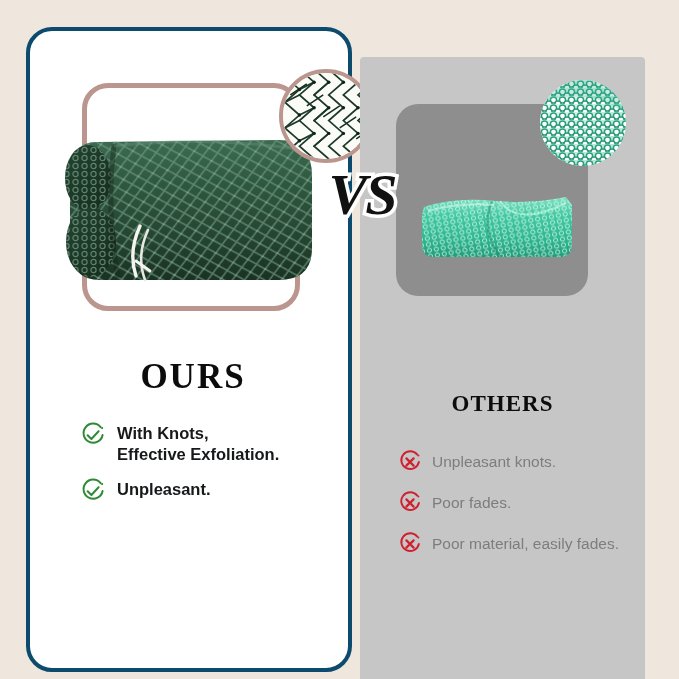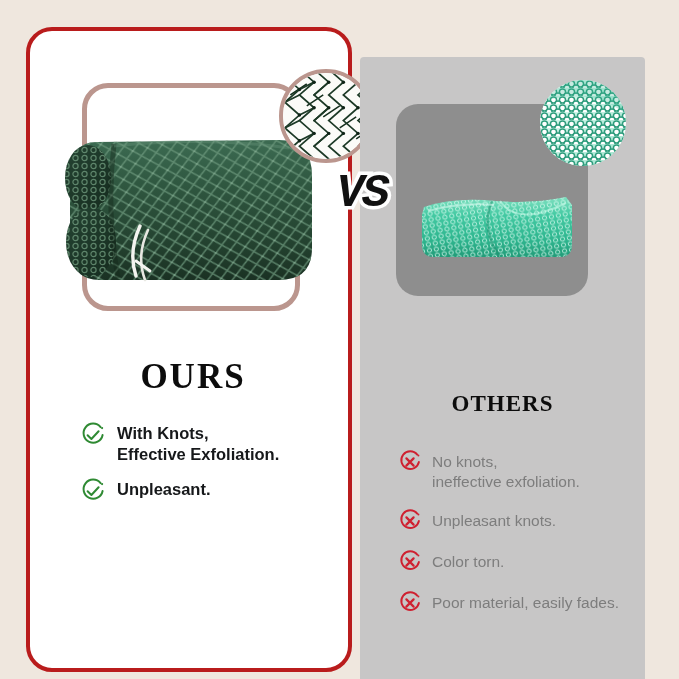--- a/index.html
+++ b/index.html
@@ -22,21 +22,21 @@
 
   
   #ours-panel {
     position: absolute;
     left: 26px;
     top: 27px;
     width: 326px;
     height: 645px;
     box-sizing: border-box;
     background: #ffffff;
-    border: 4px solid #b91c1c;
+    border: 4px solid #0c4a6e;
     border-radius: 26px;
   }
 
   
   #others-panel {
     position: absolute;
     left: 360px;
     top: 57px;
     width: 285px;
     height: 656px;
@@ -86,24 +86,24 @@
   
   #vs-badge {
     position: absolute;
     left: 307px;
     top: 158px;
     width: 110px;
     height: 72px;
     display: flex;
     align-items: center;
     justify-content: center;
-    font-family: Liberation Mono, monospace;
+    font-family: Liberation Serif, serif;
     font-weight: bold;
     font-style: italic;
-    font-size: 46px;
+    font-size: 58px;
     letter-spacing: -2px;
     color: #111111;
     -webkit-text-stroke: 7px #ffffff;
     paint-order: stroke fill;
     z-index: 40;
   }
 
   
   #others-image-area {
     position: absolute;
@@ -383,52 +383,41 @@
           <rect width="86" height="86" fill="url(#othInsetP)"></rect>
           <path d="M0 0 L86 0 L86 34 Q50 6 0 22 Z" fill="#35b894" fill-opacity="0.28"></path>
         </svg>
       </div>
     </div>
 
     <div id="others-heading" class="col-heading">OTHERS</div>
 
     <ul id="others-list" class="bullet-list">
 
-      <li class="bullet-row row-multiline">
-        <span class="bullet-icon">
-          <svg width="100%" height="100%" viewBox="0 0 24 24">
-            <path d="M19.2 4.6 A8.9 8.9 0 1 0 20.9 12" fill="none" stroke="#cf2030" stroke-width="1.9" stroke-linecap="round"></path>
-            <path d="M8.4 8.4 L15.6 15.6 M15.6 8.4 L8.4 15.6" fill="none" stroke="#cf2030" stroke-width="2.2" stroke-linecap="round"></path>
-            <circle cx="20.4" cy="5.6" r="1" fill="#cf2030"></circle>
-          </svg>
-        </span>
-        <span class="bullet-text">No knots,
-ineffective exfoliation.</span>
-      </li>
 
       <li class="bullet-row">
         <span class="bullet-icon">
           <svg width="100%" height="100%" viewBox="0 0 24 24">
             <path d="M19.2 4.6 A8.9 8.9 0 1 0 20.9 12" fill="none" stroke="#cf2030" stroke-width="1.9" stroke-linecap="round"></path>
             <path d="M8.4 8.4 L15.6 15.6 M15.6 8.4 L8.4 15.6" fill="none" stroke="#cf2030" stroke-width="2.2" stroke-linecap="round"></path>
             <circle cx="20.4" cy="5.6" r="1" fill="#cf2030"></circle>
           </svg>
         </span>
         <span class="bullet-text">Unpleasant knots.</span>
       </li>
 
       <li class="bullet-row">
         <span class="bullet-icon">
           <svg width="100%" height="100%" viewBox="0 0 24 24">
             <path d="M19.2 4.6 A8.9 8.9 0 1 0 20.9 12" fill="none" stroke="#cf2030" stroke-width="1.9" stroke-linecap="round"></path>
             <path d="M8.4 8.4 L15.6 15.6 M15.6 8.4 L8.4 15.6" fill="none" stroke="#cf2030" stroke-width="2.2" stroke-linecap="round"></path>
             <circle cx="20.4" cy="5.6" r="1" fill="#cf2030"></circle>
           </svg>
         </span>
-        <span class="bullet-text">Color torn.</span>
+        <span class="bullet-text">Poor fades.</span>
       </li>
 
       <li class="bullet-row">
         <span class="bullet-icon">
           <svg width="100%" height="100%" viewBox="0 0 24 24">
             <path d="M19.2 4.6 A8.9 8.9 0 1 0 20.9 12" fill="none" stroke="#cf2030" stroke-width="1.9" stroke-linecap="round"></path>
             <path d="M8.4 8.4 L15.6 15.6 M15.6 8.4 L8.4 15.6" fill="none" stroke="#cf2030" stroke-width="2.2" stroke-linecap="round"></path>
             <circle cx="20.4" cy="5.6" r="1" fill="#cf2030"></circle>
           </svg>
         </span>

